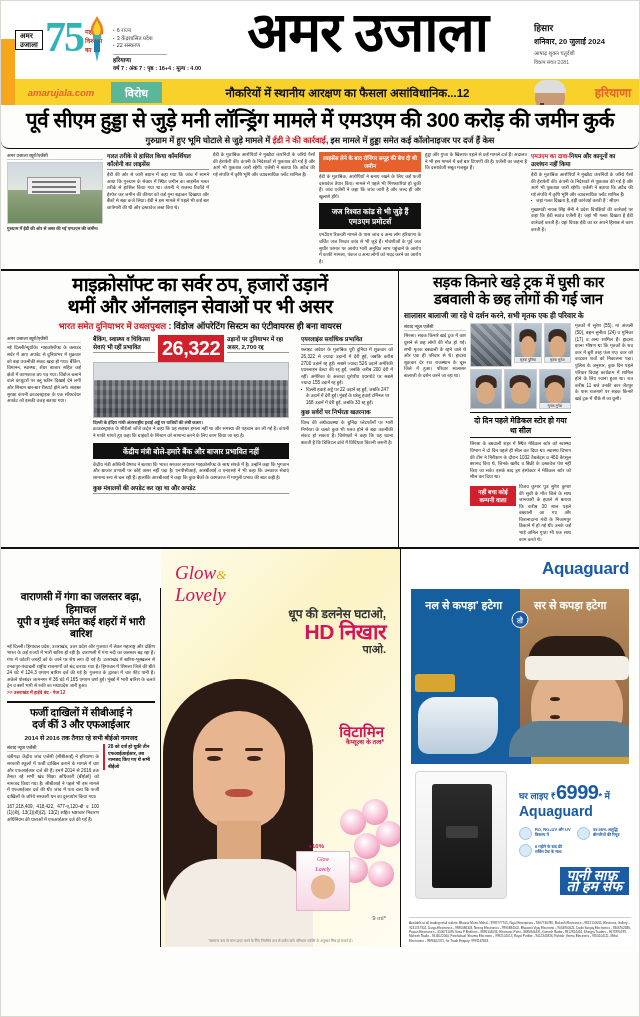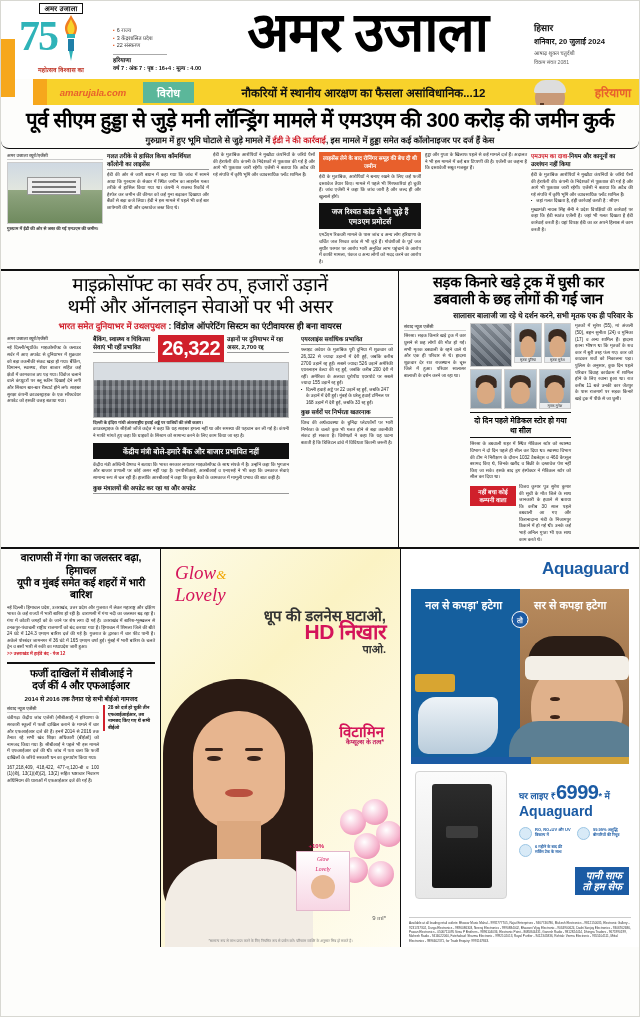--- a/index.html
+++ b/index.html
@@ -14,21 +14,21 @@
     position: relative;
     width: 640px; height: 1017px;
     background: #fdfdfb;
     border: 1px solid #d8d8d2;
   }
 
   
   .masthead { position: relative; height: 78px; background:#fff; display:flex; align-items:flex-start; }
   .logo75 {
     width: 92px; height: 76px; margin-left:14px; position:relative;
-    display:flex; flex-direction:column; align-items:center; justify-content:flex-start;
+    display:flex; flex-direction:row; align-items:center; justify-content:flex-start;
   }
   .logo75-top {
     font-size: 7px; font-weight:700; color:#111; letter-spacing:.2px;
     border:1px solid #111; padding:0px 4px; margin-top:2px;
   }
   .logo75-body { position:relative; width:88px; height:48px; margin-top:1px; }
   .num75 {
     position:absolute; left:2px; top:-1px;
     font-size:42px; font-weight:700; color:#2fb3b8; line-height:44px;
     font-family:"Liberation Serif", serif; letter-spacing:-2px;
@@ -51,21 +51,21 @@
     font-size:55px; font-weight:700; color:#000; line-height:60px;
     letter-spacing:-1px;
   }
   .mast-right { width:105px; margin-top:20px; padding-right:6px; text-align:left;}
   .mast-right .city { font-size:9px; font-weight:700; color:#111; }
   .mast-right .date { font-size:7.6px; font-weight:700; color:#111; margin-top:2px;}
   .mast-right .sm1 { font-size:5.4px; color:#444; margin-top:3px;}
   .mast-right .sm2 { font-size:5.2px; color:#666; margin-top:1px;}
 
   
-  .strip { position:relative; height:26px; background:#f8d22b; display:flex; align-items:center;margin-left:32px; }
+  .strip { position:relative; height:26px; background:#f8d22b; display:flex; align-items:center; }
   .strip-left { width:14px; height:26px; background:#f6a71c;}
   .strip-url { width:92px; text-align:center; font-size:9.5px; font-weight:700; color:#e8602c; font-style:italic;}
   .strip-tag {
     background:#5bb79a; color:#fff; font-size:11px; font-weight:700;
     padding:3px 14px; margin-left:4px;
   }
   .strip-head { flex:1; text-align:center; font-size:11.5px; font-weight:700; color:#111; padding-left:6px;}
   .strip-face { width:48px; height:26px; position:relative; overflow:hidden;}
   .strip-face .head { position:absolute; left:8px; top:3px; width:30px; height:30px; border-radius:50% 50% 45% 45%; background:#c99a78;}
   .strip-face .hair { position:absolute; left:7px; top:1px; width:32px; height:13px; border-radius:16px 16px 2px 2px; background:#ddd;}
@@ -100,25 +100,25 @@
     background:#111; color:#fff; font-size:7.4px; font-weight:700;
     padding:3px 4px; text-align:center; margin:3px 0;
   }
   .bullet-li { font-size:4.6px; line-height:6.4px; color:#222; margin-bottom:2px; padding-left:5px; position:relative;}
   .bullet-li::before { content:"\25AA"; position:absolute; left:0; top:0; color:#111; font-size:4px;}
 
   
   .deck { display:flex; border-bottom:2px solid #111; }
   .deck-l { flex:0 0 398px; border-right:1px solid #111; padding:3px 5px 4px 6px;}
   .deck-r { flex:1; padding:3px 6px 4px 5px;}
-  .deck-l h2 { font-size:19px; font-weight:400; line-height:22px; text-align:center; letter-spacing:-.4px; color:#000;}
+  .deck-l h2 { font-size:19px; font-weight:700; line-height:22px; text-align:center; letter-spacing:-.4px; color:#000;}
   .deck-l .kicker { font-size:8.6px; font-weight:700; text-align:center; margin:2px 0 3px 0; color:#111;}
   .deck-l .kicker .red { color:#d0202b;}
   .deck-r h2 { font-size:14.5px; font-weight:700; line-height:17px; text-align:center; color:#000; letter-spacing:-.2px;}
-  .deck-r .kicker { font-size:7.4px; font-weight:700; text-align:right; margin:2px 0 3px 0; color:#111;}
+  .deck-r .kicker { font-size:7.4px; font-weight:700; text-align:left; margin:2px 0 3px 0; color:#111;}
 
   .cols3 { display:flex; gap:12px; }
   .big-num {
     background:#d0202b; color:#fff; font-weight:700; font-size:20px;
     text-align:center; padding:2px 4px; letter-spacing:-.5px;
   }
   .crowd { width:100%; height:56px; background:linear-gradient(#8b8f95,#4a4f57); position:relative; overflow:hidden; border:1px solid #bbb;}
   .crowd::before{content:"";position:absolute;inset:0;background:
     repeating-linear-gradient(90deg,rgba(255,255,255,.18) 0 3px,rgba(0,0,0,.14) 3px 6px),
     repeating-linear-gradient(0deg,rgba(255,255,255,.08) 0 4px,rgba(0,0,0,.1) 4px 9px);}
@@ -130,33 +130,33 @@
   .thumb .bg { position:absolute; inset:0; background:linear-gradient(#b9c8d4,#8b9aa6);}
   .thumb .cap { position:absolute; bottom:0; left:0; right:0; font-size:3.6px; background:rgba(255,255,255,.8); text-align:center; color:#111;}
   .redbox { background:#d0202b; color:#fff; font-size:6px; font-weight:700; padding:2px 3px; text-align:center; margin:2px 0;}
   .wreck { width:100%; height:44px; background:linear-gradient(#9aa3ad,#565e68); border:1px solid #ccc; position:relative; overflow:hidden;}
   .wreck::after{content:"";position:absolute;inset:0;background:
     repeating-linear-gradient(45deg,rgba(255,255,255,.13) 0 4px,rgba(0,0,0,.12) 4px 8px);}
   .subhead-box { border-top:1px solid #111; border-bottom:1px solid #111; font-size:7.6px; font-weight:700; text-align:center; padding:2px 0; margin:3px 0;}
 
   
   .lower { display:flex; }
-  .low-l { flex:0 0 160px; border-right:1px solid #111; padding:3px 5px 4px 6px;}
+  .low-l { flex:0 0 160px; border-right:1px solid #111; padding:3px 5px 4px 6px;margin-top:39px;}
   .low-m { flex:0 0 240px; border-right:1px solid #111; position:relative; background:#eab308;}
   .low-r { flex:1; position:relative; background:#404040;padding-left:28px;}
   .low-l h3 { font-size:10.4px; font-weight:700; line-height:12.4px; text-align:center; color:#000; letter-spacing:-.2px;}
   .low-l .k { font-size:6.2px; font-weight:700; text-align:center; margin:2px 0; color:#111;}
   .low-l .sep { border-top:2px solid #111; margin:4px 0;}
   .redbar-txt { border-left:2px solid #d0202b; padding-left:3px; font-size:4.8px; font-weight:700; line-height:6.4px; color:#111;}
 
   
   .ad-glow { position:absolute; inset:0; background:linear-gradient(135deg,#fdfbe8 0%,#fbf3c4 35%,#fdf7d8 60%,#fffdf2 100%); overflow:hidden;}
   .ad-glow .logo { position:absolute; left:14px; top:14px; font-family:"Liberation Serif",serif; font-style:italic; color:#d4145a; font-size:19px; line-height:20px; font-weight:400;}
   .ad-glow .logo .amp { color:#f0a500; font-size:13px;}
-  .ad-glow .tag1 { position:absolute; right:14px; top:56px; width:130px; text-align:right; font-size:15px; font-weight:700; color:#333;}
+  .ad-glow .tag1 { position:absolute; right:14px; top:56px; width:130px; text-align:right; font-size:12px; font-weight:700; color:#333;}
   .ad-glow .tag2 { position:absolute; right:14px; top:68px; width:140px; text-align:right; font-size:21px; font-weight:700; color:#d4145a; letter-spacing:-.5px;}
   .ad-glow .tag3 { position:absolute; right:14px; top:92px; width:130px; text-align:right; font-size:11px; font-weight:700; color:#333;}
   .ad-glow .v30 { position:absolute; right:16px; top:128px; width:120px; text-align:right; font-size:42px; font-weight:300; color:#d4145a; line-height:42px; font-family:"Liberation Sans",sans-serif;}
   .ad-glow .vtxt { position:absolute; right:16px; top:172px; width:120px; text-align:right; font-size:15px; font-weight:700; color:#d4145a;}
   .ad-glow .vsub { position:absolute; right:16px; top:188px; width:120px; text-align:right; font-size:6.4px; font-weight:700; color:#c2185b;}
   .ad-glow .model { position:absolute; left:-6px; bottom:0; width:168px; height:276px;}
   .ad-glow .m-hair { position:absolute; left:8px; bottom:30px; width:150px; height:238px; background:#2b1b14; border-radius:74px 74px 28px 28px;}
   .ad-glow .m-face { position:absolute; left:38px; bottom:118px; width:92px; height:118px; background:#e7b58f; border-radius:46px 46px 40px 40px;}
   .ad-glow .m-neck { position:absolute; left:62px; bottom:78px; width:44px; height:48px; background:#dca87f;}
   .ad-glow .m-body { position:absolute; left:10px; bottom:0; width:148px; height:88px; background:#f2ece4; border-radius:50px 50px 0 0;}
@@ -196,21 +196,21 @@
   .ad-aqua .purifier { position:absolute; left:14px; top:222px; width:92px; height:128px; background:linear-gradient(#fbfbfb,#e7e7e7); border:1px solid #d4d4d4; border-radius:4px;}
   .ad-aqua .purifier .blk { position:absolute; left:16px; top:12px; width:60px; height:104px; background:linear-gradient(#2c2c2c,#141414); border-radius:3px;}
   .ad-aqua .purifier .spout { position:absolute; left:30px; top:54px; width:32px; height:12px; background:#3d3d3d; border-radius:2px;}
   .ad-aqua .price { position:absolute; left:118px; top:232px; right:10px; font-size:9px; font-weight:700; color:#1b5ba4;}
   .ad-aqua .price b { font-size:20px; letter-spacing:-.5px;}
   .ad-aqua .price2 { position:absolute; left:118px; top:254px; font-size:14px; font-weight:700; color:#1b5ba4;}
   .ad-aqua .feats { position:absolute; left:118px; top:278px; right:8px; display:flex; flex-wrap:wrap; gap:4px 6px;}
   .ad-aqua .feat { display:flex; gap:3px; width:calc(50% - 4px); align-items:flex-start;}
   .ad-aqua .feat .dot { flex:0 0 13px; height:13px; border-radius:50%; background:#d8eaf7; border:1px solid #9cc6e4;}
   .ad-aqua .feat .ft { font-size:4px; line-height:5.2px; color:#1b5ba4; font-weight:700;}
-  .ad-aqua .slog { position:absolute; right:10px; bottom:52px; background:#1b5ba4; color:#fff; font-size:10px; font-weight:700; padding:3px 7px; font-style:italic; text-align:right; line-height:11px;}
+  .ad-aqua .slog { position:absolute; right:10px; bottom:52px; background:#1b5ba4; color:#fff; font-size:14px; font-weight:700; padding:3px 7px; font-style:italic; text-align:left; line-height:11px;}
   .ad-aqua .finebox { position:absolute; left:8px; right:8px; bottom:4px; border-top:1px solid #ccc; padding-top:3px; font-size:3.1px; line-height:4.4px; color:#333;}
 </style>
 </head>
 <body>
 
 <div class="page">
 
   <div class="masthead">
     <div class="orangebar"></div>
 
@@ -426,21 +426,21 @@
 
     <div class="low-l">
       <h3>वाराणसी में गंगा का जलस्तर बढ़ा, हिमाचल</h3>
       <h3>यूपी व मुंबई समेत कई शहरों में भारी बारिश</h3>
       <div class="body-text" style="margin-top:3px">नई दिल्ली। हिमाचल प्रदेश, उत्तराखंड, उत्तर प्रदेश और गुजरात में लेकर महाराष्ट्र और दक्षिण भारत के कई राज्यों में भारी बारिश हो रही है। वाराणसी में गंगा नदी का जलस्तर बढ़ रहा है। गंगा में कोटरी जगहों को के जाने पर शेष लगा दी गई है। उत्तराखंड में बारिश-भूस्खलन से टनकपुर-पंचाचली राष्ट्रीय राजमार्गों को बंद कराया गया है। हिमाचल में शिमला जिले की बीते 24 घंटे में 124.3 एमएम बारिश दर्ज की गई है। गुजरात के द्वारका में चार फीट पानी है। अकेले पोरबंदर जामनगर में 36 घंटे में 165 एमएम वर्षा हुई। मुंबई में भारी बारिश के चलते ट्रेन व बसों भारी से रुकी का मध्यप्रदेश जारी हुआ। </div>
       <div class="body-text" style="color:#d0202b;font-weight:700">&gt;&gt; उत्तराखंड में हाईवे बंद - पेज 12</div>
 
       <div class="sep"></div>
 
       <h3>फर्जी दाखिलों में सीबीआई ने</h3>
-      <h3>दर्ज कीं 4 और एफआईआर</h3>
+      <h3>दर्ज कीं 3 और एफआईआर</h3>
       <div class="k">2014 से 2016 तक तैनात रहे सभी बीईओ नामजद</div>
       <div style="display:flex;gap:4px">
         <div style="flex:1">
           <div class="byline">संवाद न्यूज एजेंसी</div>
           <div class="body-text">चंडीगढ़। केंद्रीय जांच एजेंसी (सीबीआई) ने हरियाणा के सरकारी स्कूलों में फर्जी दाखिल कराने के मामले में चार और एफआईआर दर्ज की हैं। इनमें 2014 से 2016 तक तैनात रहे सभी खंड शिक्षा अधिकारी (बीईओ) को नामजद किया गया है। सीबीआई ने पहले भी इस मामले में एफआईआर दर्ज की थी। जांच में पता चला कि फर्जी दाखिलों के जरिये सरकारी धन का दुरुपयोग किया गया।</div>
           <div class="body-text" style="margin-top:3px">167,218,409, 418,422, 477-ए,120-बी व 100 (1)(डी), 13(1)(डी)(2), 13(2) सहित भ्रष्टाचार निवारण अधिनियम की धाराओं में एफआईआर दर्ज की गई हैं।</div>
         </div>
         <div style="flex:0 0 52px">
           <div class="redbar-txt">28 को दर्ज हो चुकी तीन एफआईआईआर, तब नामजद किए गए थे सभी बीईओ</div>
         </div>

